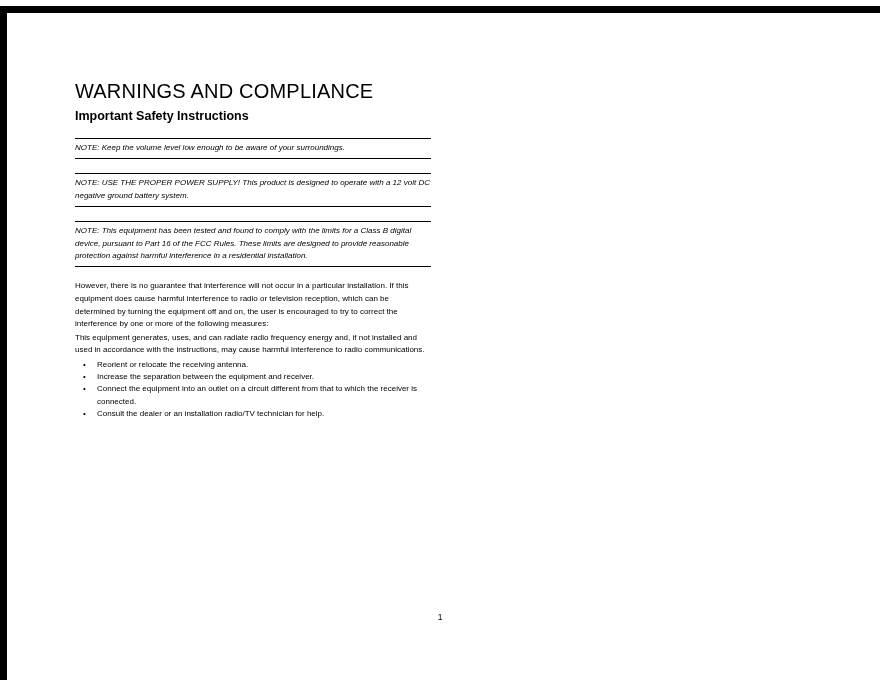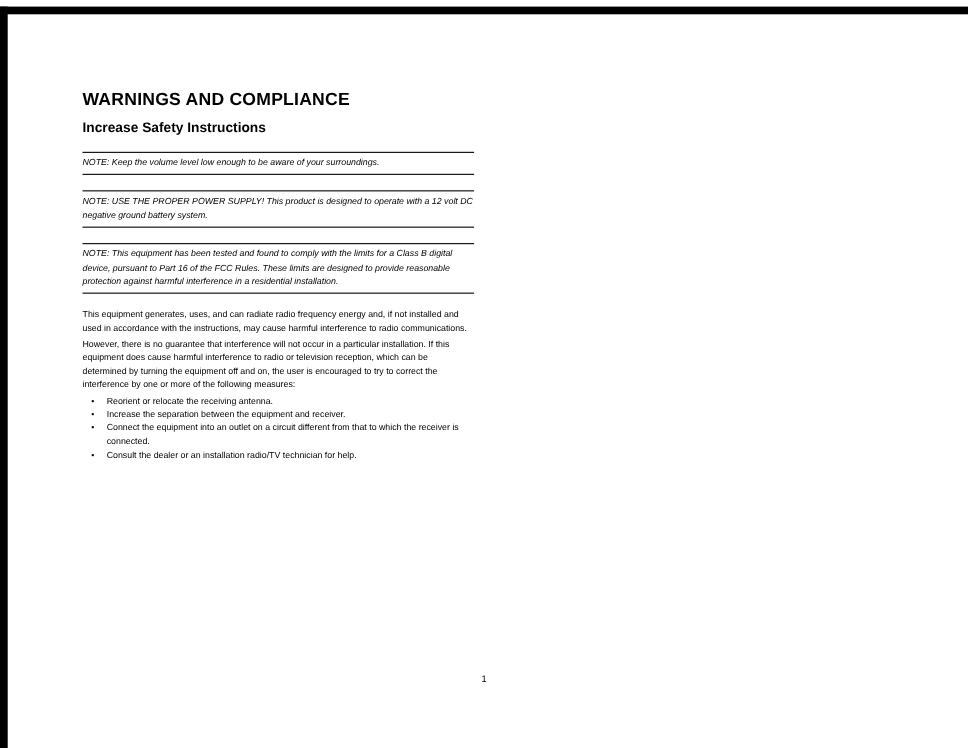--- a/index.html
+++ b/index.html
@@ -23,23 +23,23 @@
     left: 0; top: 6px;
     width: 7px; height: 674px;
     background: #000000;
   }
   .content {
     position: absolute;
     left: 75px; top: 82px;
     width: 356px;
   }
   .doc-title {
-    font-size: 16px;
+    font-size: 20px;
     line-height: 18px;
-    font-weight: bold;
+    font-weight: normal;
     letter-spacing: 0.2px;
     margin: 0;
   }
   .section-heading {
     font-size: 12.5px;
     line-height: 15px;
     font-weight: bold;
     margin: 9px 0 0 0;
   }
   .section-heading.spaced {
@@ -96,39 +96,39 @@
 </head>
 <body>
 
 <div class="bar-top"></div>
 <div class="bar-left"></div>
 
 <div class="content">
 
   <h1 class="doc-title">WARNINGS AND COMPLIANCE</h1>
 
-  <h2 class="section-heading">Increase Safety Instructions</h2>
+  <h2 class="section-heading">Important Safety Instructions</h2>
 
   <div class="note">
     <p class="note-text">NOTE: Keep the volume level low enough to be aware of your surroundings.</p>
   </div>
 
   <div class="note">
     <p class="note-text">NOTE: USE THE PROPER POWER SUPPLY! This product is designed to operate with a 12 volt DC negative ground battery system.</p>
   </div>
 
 
 
   <div class="note">
     <p class="note-text">NOTE: This equipment has been tested and found to comply with the limits for a Class B digital device, pursuant to Part 16 of the FCC Rules. These limits are designed to provide reasonable protection against harmful interference in a residential installation.</p>
   </div>
 
   <div class="body-copy">
+    <p class="para">However, there is no guarantee that interference will not occur in a particular installation. If this equipment does cause harmful interference to radio or television reception, which can be determined by turning the equipment off and on, the user is encouraged to try to correct the interference by one or more of the following measures:</p>
     <p class="para">This equipment generates, uses, and can radiate radio frequency energy and, if not installed and used in accordance with the instructions, may cause harmful interference to radio communications.</p>
-    <p class="para">However, there is no guarantee that interference will not occur in a particular installation. If this equipment does cause harmful interference to radio or television reception, which can be determined by turning the equipment off and on, the user is encouraged to try to correct the interference by one or more of the following measures:</p>
 
     <div class="bullets">
       <div class="bullet">
         <span class="marker">•</span>
         <span class="bullet-text">Reorient or relocate the receiving antenna.</span>
       </div>
       <div class="bullet">
         <span class="marker">•</span>
         <span class="bullet-text">Increase the separation between the equipment and receiver.</span>
       </div>

